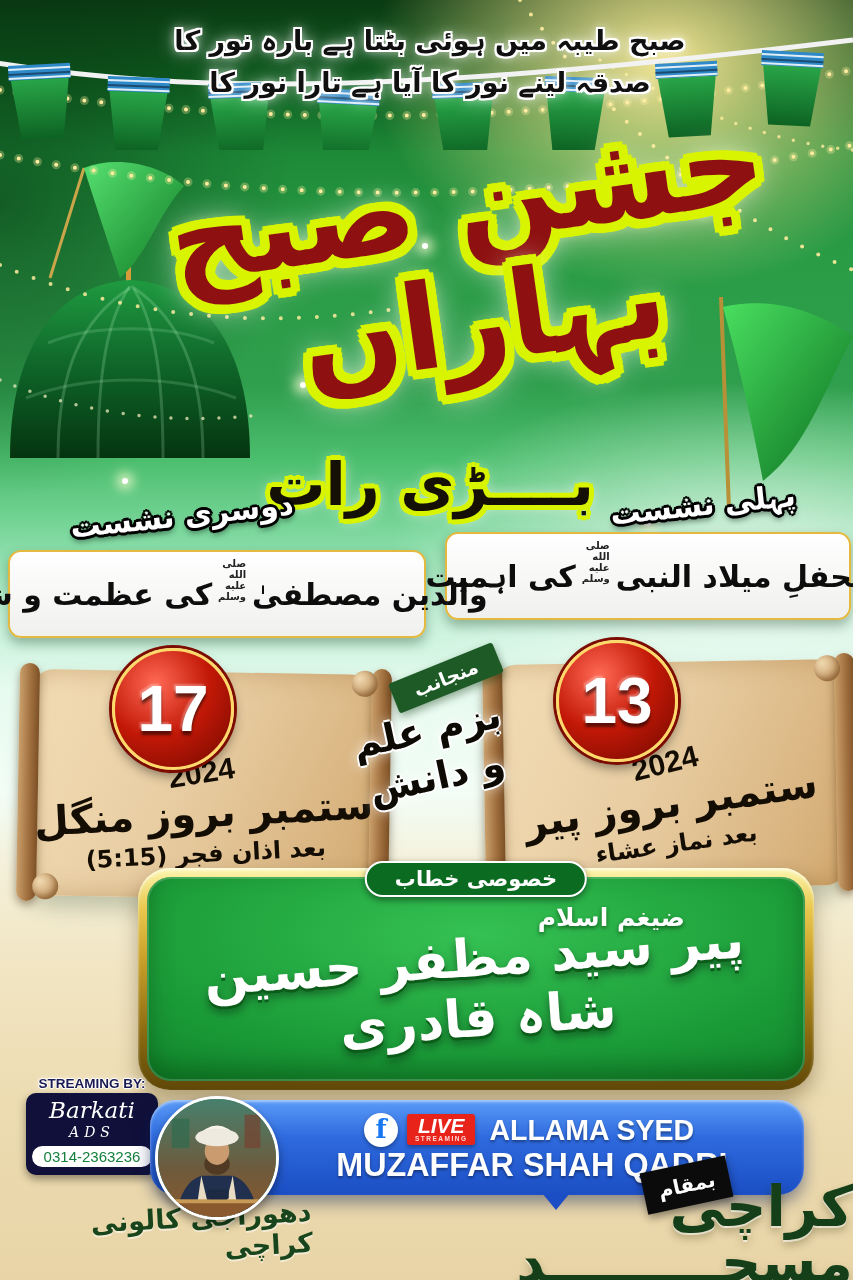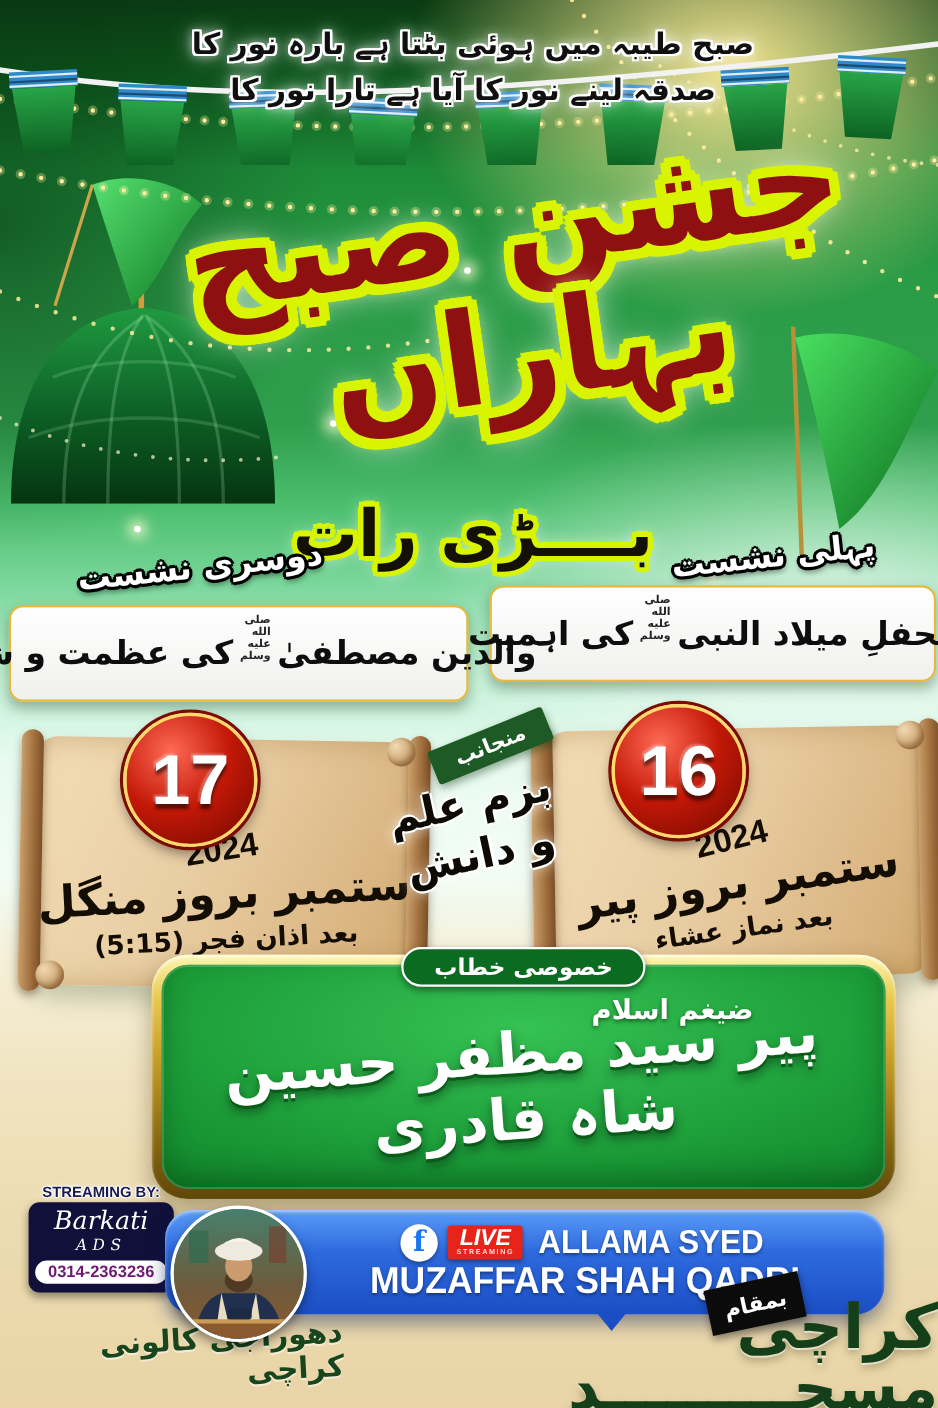--- a/index.html
+++ b/index.html
@@ -116,21 +116,21 @@
   .designer{left:26px;top:1076px;width:132px;text-align:center;}
   .d-label{font-family:"Liberation Sans",sans-serif;font-size:13.5px;font-weight:900;
     color:#1a1a52;text-shadow:1px 0 #fff,-1px 0 #fff,0 1px #fff,0 -1px #fff,0 0 6px #fff;}
   .d-box{margin-top:2px;background:#10103a;border-radius:10px;padding:6px 6px 8px;
     box-shadow:0 4px 8px rgba(0,0,0,.4);}
   .d-name{font-family:"DejaVu Serif",serif;font-style:italic;font-size:23px;color:#fff;
     line-height:1;}
   .d-sub{font-family:"DejaVu Serif",serif;font-style:italic;font-size:14px;color:#fff;
     letter-spacing:5px;margin-top:2px;}
   .d-phone{margin-top:6px;background:#fff;border-radius:13px;padding:2px 4px;
-    font-family:"Liberation Sans",sans-serif;font-size:15px;font-weight:700;color:#701a75;}
+    font-family:"Liberation Sans",sans-serif;font-size:15px;font-weight:400;color:#15803d;}
   
   .live-bar{left:150px;top:1100px;width:654px;height:95px;border-radius:26px;
     background:linear-gradient(180deg,#5a9bf8 0%,#2e6ade 40%,#1b4ec4 100%);
     box-shadow:0 8px 16px rgba(10,30,90,.45), inset 0 2px 3px rgba(255,255,255,.5);
     display:flex;flex-direction:column;justify-content:center;align-items:center;
     padding-left:110px;box-sizing:border-box;}
   .live-bar:after{content:"";position:absolute;left:60%;bottom:-15px;
     border-left:14px solid transparent;border-right:14px solid transparent;
     border-top:17px solid #1b4ec4;}
   .bar-row{display:flex;align-items:center;gap:9px;}
@@ -323,21 +323,21 @@
     <div class="roll roll-r"></div>
     <div class="curl curl-tr"></div>
     <div class="curl curl-bl"></div>
     <div class="scroll-text">
       <span class="year">2024</span>
       <span class="dayline">ستمبر بروز پیر</span>
       <span class="timeline">بعد نماز عشاء</span>
     </div>
   </div>
   <div class="day-circle circ-16">
-    <span class="num">16</span>
+    <span class="num">13</span>
   </div>
 
   <div class="scroll scroll-left">
     <div class="roll roll-l"></div>
     <div class="roll roll-r"></div>
     <div class="curl curl-tr"></div>
     <div class="curl curl-bl"></div>
     <div class="scroll-text">
       <span class="year">2024</span>
       <span class="dayline">ستمبر بروز منگل</span>

